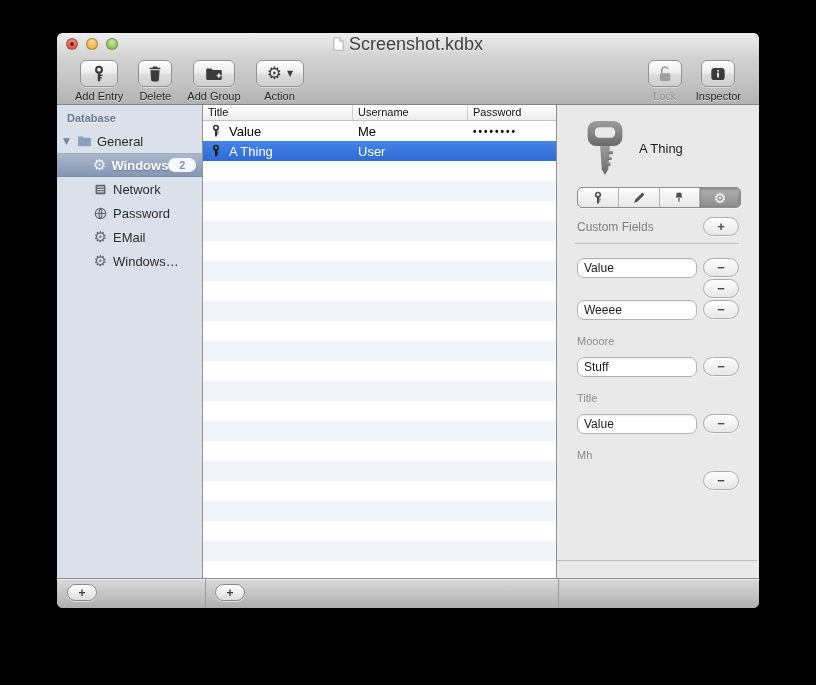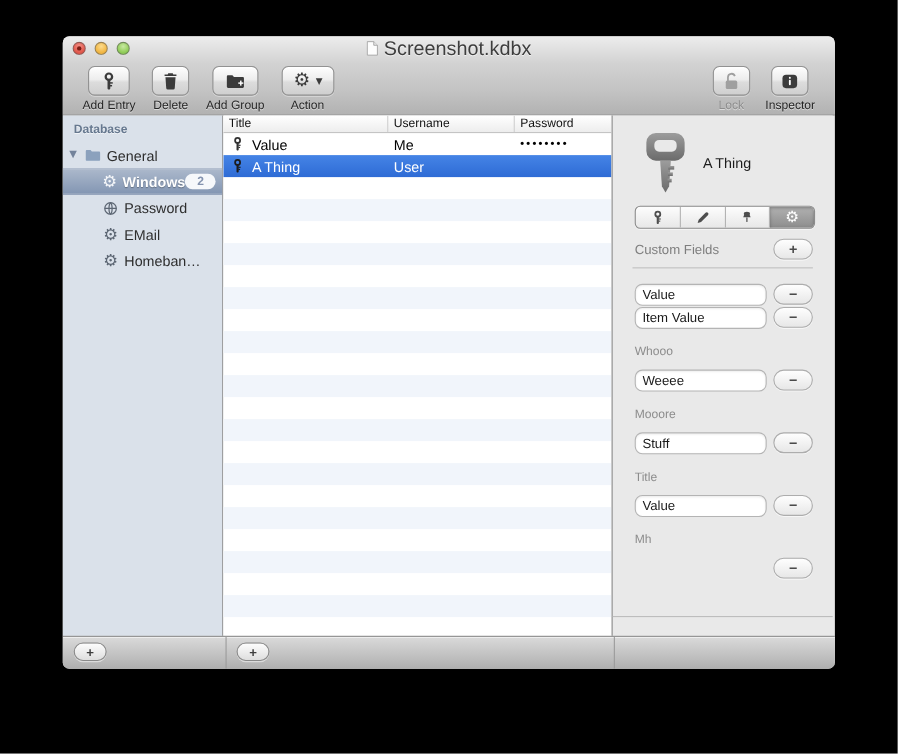--- a/index.html
+++ b/index.html
@@ -209,38 +209,51 @@
           </div>
           <div class="sb-row child selected">
             <span class="icn" style="width: 15px; height: 15px; font-size: 15px; color: rgb(244, 246, 249);">
               <span class="gg">⚙</span>
             </span>
             <span class="lbl">Windows</span>
             <span class="badge">2</span>
           </div>
           <div class="sb-row child">
             <span class="icn" style="width: 15px; height: 15px; font-size: 15px; color: rgb(92, 102, 115);">
+              <svg viewBox="0 0 20 20">
+                <rect x="3.4" y="3.6" width="13.2" height="12.8" rx="1.4" fill="currentColor"></rect>
+                <g fill="#dae1ea">
+                  <rect x="5.4" y="6" width="9.2" height="1.5"></rect>
+                  <rect x="5.4" y="9.2" width="9.2" height="1.5"></rect>
+                  <rect x="5.4" y="12.4" width="9.2" height="1.5"></rect>
+                </g>
+              </svg>
+            </span>
+            <span class="lbl">Network</span>
+          </div>
+          <div class="sb-row child">
+            <span class="icn" style="width: 15px; height: 15px; font-size: 15px; color: rgb(92, 102, 115);">
               <svg viewBox="0 0 20 20" fill="none" stroke="currentColor" stroke-width="1.5">
                 <circle cx="10" cy="10" r="7"></circle>
                 <path d="M3 10h14M10 3c-2.5 2-2.5 12 0 14M10 3c2.5 2 2.5 12 0 14"></path>
               </svg>
             </span>
             <span class="lbl">Password</span>
           </div>
           <div class="sb-row child">
             <span class="icn" style="width: 15px; height: 15px; font-size: 15px; color: rgb(92, 102, 115);">
               <span class="gg">⚙</span>
             </span>
             <span class="lbl">EMail</span>
           </div>
           <div class="sb-row child">
             <span class="icn" style="width: 15px; height: 15px; font-size: 15px; color: rgb(92, 102, 115);">
               <span class="gg">⚙</span>
             </span>
-            <span class="lbl">Homeban…</span>
+            <span class="lbl">Windows…</span>
           </div>
         </div>
     </div>
 
     <div class="table">
       <div class="thead" id="thead">
           <div class="th" style="width: 150px;">Title</div>
           <div class="th" style="width: 115px;">Username</div>
           <div class="th" style="width: 88px;">Password</div>
         </div>
@@ -365,24 +378,22 @@
         <span class="cf-title">Custom Fields</span>
         <span class="pill">+</span>
       </div>
       <div class="cf-sep"></div>
       <div class="fields" id="fields">
           <div class="f-row first">
             <input class="f-input" type="text" value="Value" style="">
             <span class="pill">−</span>
           </div>
           <div class="f-row">
-            <input class="f-input" type="text" value="Item Value" style="">
-            <span class="pill">−</span>
-          </div>
-          <div class="f-label">Whooo</div>
+            <span class="pill">−</span>
+          </div>
           <div class="f-row">
             <input class="f-input" type="text" value="Weeee" style="">
             <span class="pill">−</span>
           </div>
           <div class="f-label">Mooore</div>
           <div class="f-row">
             <input class="f-input" type="text" value="Stuff" style="">
             <span class="pill">−</span>
           </div>
           <div class="f-label">Title</div>

